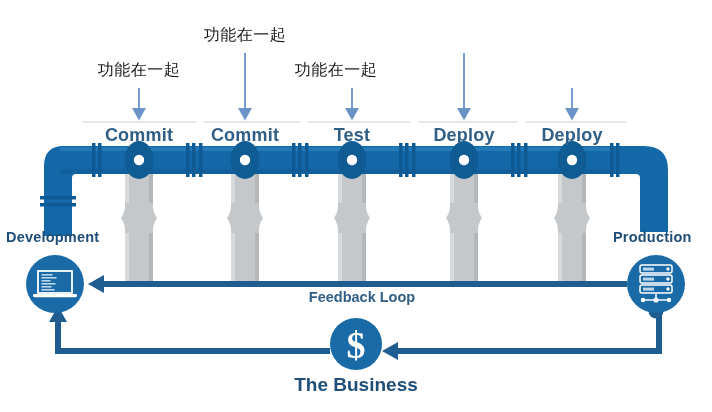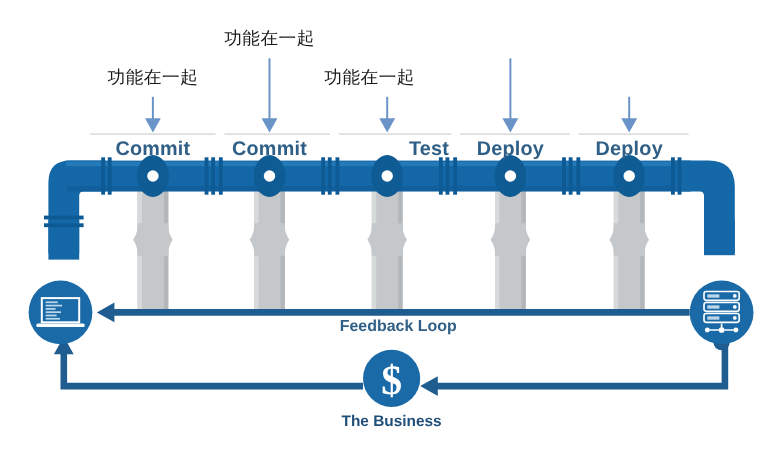--- a/index.html
+++ b/index.html
@@ -48,21 +48,21 @@
     letter-spacing: 0.2px;
   }
   .loop-label {
     color: #2f5f86;
     font-size: 14.5px;
     font-weight: 600;
     padding-left: 12px;
   }
   .business-label {
     color: #1f4e79;
-    font-size: 14px;
+    font-size: 19px;
     font-weight: 700;
   }
   .ctr {
     transform: translateX(-50%);
   }
 </style>
 </head>
 <body>
 
 <div id="diagram-root">
@@ -256,21 +256,23 @@
       <text x="356" y="358" text-anchor="middle" font-family="Liberation Serif, DejaVu Serif, serif" font-size="38" font-weight="700" fill="#ffffff">$</text>
     </g>
   </svg>
 
   <div class="txt cn-label ctr" style="left:139px; top:60px;">功能在一起</div>
   <div class="txt cn-label ctr" style="left:245px; top:25px;">功能在一起</div>
   <div class="txt cn-label ctr" style="left:336px; top:60px;text-align:center;">功能在一起</div>
 
   <div class="txt stage-label ctr" style="left:139px; top:125px;">Commit</div>
   <div class="txt stage-label ctr" style="left:245px; top:125px;">Commit</div>
-  <div class="txt stage-label ctr" style="left:352px; top:125px;margin-left:38px;">Test</div>
+  <div class="txt stage-label ctr" style="left:352px; top:125px;">Test</div>
   <div class="txt stage-label ctr" style="left:464px; top:125px;">Deploy</div>
   <div class="txt stage-label ctr" style="left:572px; top:125px;text-align:right;">Deploy</div>
 
+  <div class="txt endpoint-label" style="left:6px; top:229px;">Development</div>
+  <div class="txt endpoint-label" style="left:613px; top:229px;">Production</div>
 
   <div class="txt loop-label ctr" style="left:356px; top:289px;">Feedback Loop</div>
   <div class="txt business-label ctr" style="left:356px; top:374px;">The Business</div>
 
 </div>
 
 </body></html>

